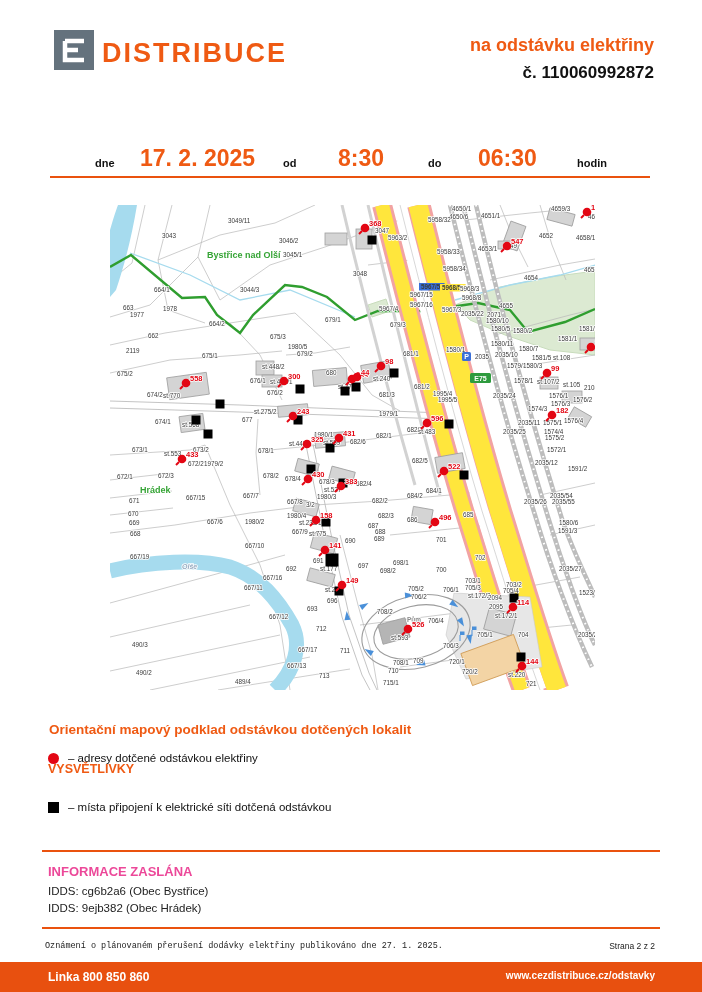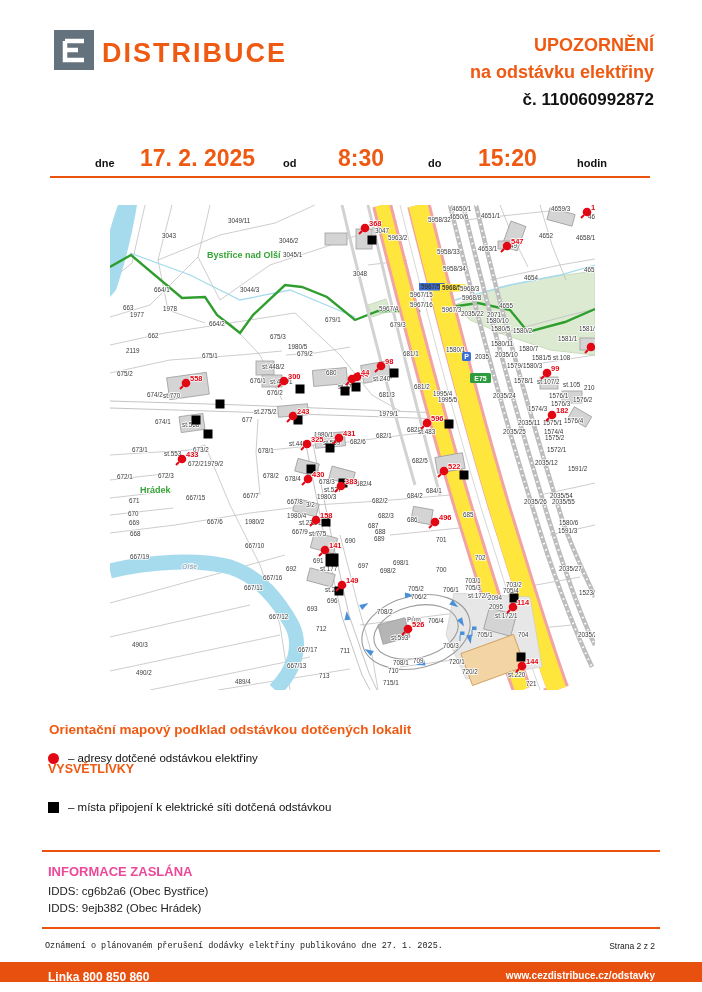--- a/index.html
+++ b/index.html
@@ -33,47 +33,46 @@
   .legend-title { left:48px; top:762px; font-size:12.5px; font-weight:bold; color:#ef5a13; }
   .legend-row { left:48px; font-size:11.5px; color:#111; display:flex; align-items:center; gap:9px; }
   .dot-red { width:11px; height:11px; border-radius:50%; background:#e30613; flex:0 0 auto; }
   .sq-black { width:11px; height:11px; background:#000; flex:0 0 auto; }
   .hr2 { left:42px; width:618px; height:1.5px; background:#ea520e; }
   .info-title { left:48px; top:864px; font-size:13px; font-weight:bold; color:#ec4899; }
   .info-line { left:48px; font-size:11.5px; color:#222; }
 
   .foot-note { left:45px; top:941px; font-size:8.5px; color:#222;font-family:Liberation Mono, monospace; }
   .foot-page { right:47px; top:941px; font-size:8.5px; color:#222; }
-  .foot-bar { left:0; top:962px; width:702px; height:20px; background:#e8500f; color:#fff; }
+  .foot-bar { left:0; top:962px; width:702px; height:30px; background:#e8500f; color:#fff; }
   .foot-bar .ph { position:absolute; left:48px; top:8px; font-size:12px; font-weight:bold; }
   .foot-bar .url { position:absolute; right:47px; top:8px; font-size:10px; font-weight:bold; }
 </style>
 </head>
 <body>
 
 <div class="abs logo-box">
   <svg width="40" height="40" viewBox="0 0 40 40">
     <rect x="0" y="0" width="40" height="40" fill="#64727d"></rect>
     <path d="M11,11 h19 M11,11 v19 h19 M11,20 h13" stroke="#ffffff" stroke-width="4.5" fill="none"></path>
   </svg>
 </div>
 <div class="abs brand">DISTRIBUCE</div>
 
 <div class="abs head-right">
-  <div class="l1">UPOZORNĚNÍ</div>
   <div class="l2">na odstávku elektřiny</div>
   <div class="l3">č. 110060992872</div>
 </div>
 
 <span class="abs sched-small" style="left:95px">dne</span>
 <span class="abs sched-big" style="left:140px">17. 2. 2025</span>
 <span class="abs sched-small" style="left:283px">od</span>
 <span class="abs sched-big" style="left:338px">8:30</span>
 <span class="abs sched-small" style="left:428px">do</span>
-<span class="abs sched-big" style="left:478px">15:20</span>
+<span class="abs sched-big" style="left:478px">06:30</span>
 <span class="abs sched-small" style="left:577px">hodin</span>
 <div class="abs hr1"></div>
 
 <div class="abs map-wrap">
   <svg id="map-svg" width="485" height="485" viewBox="0 0 485 485">
       <rect x="0" y="0" width="485" height="485" fill="#ffffff"></rect>
       <path d="M345,100 L390,82 L440,72 L485,66 L485,150 L440,145 L395,130 L360,115 Z" fill="#dcead2" stroke="#c8dcbc" stroke-width="1"></path>
       <path d="M258,100 L276,94 L280,106 L262,112 Z" fill="#dcead2" stroke="#c8dcbc" stroke-width="1"></path>
       <path d="M35,0 L22,58 L0,76" fill="none" stroke="#b8b8b8" stroke-width="0.7"></path>
       <path d="M62,0 L48,55 L58,105 L95,118" fill="none" stroke="#b8b8b8" stroke-width="0.7"></path>

